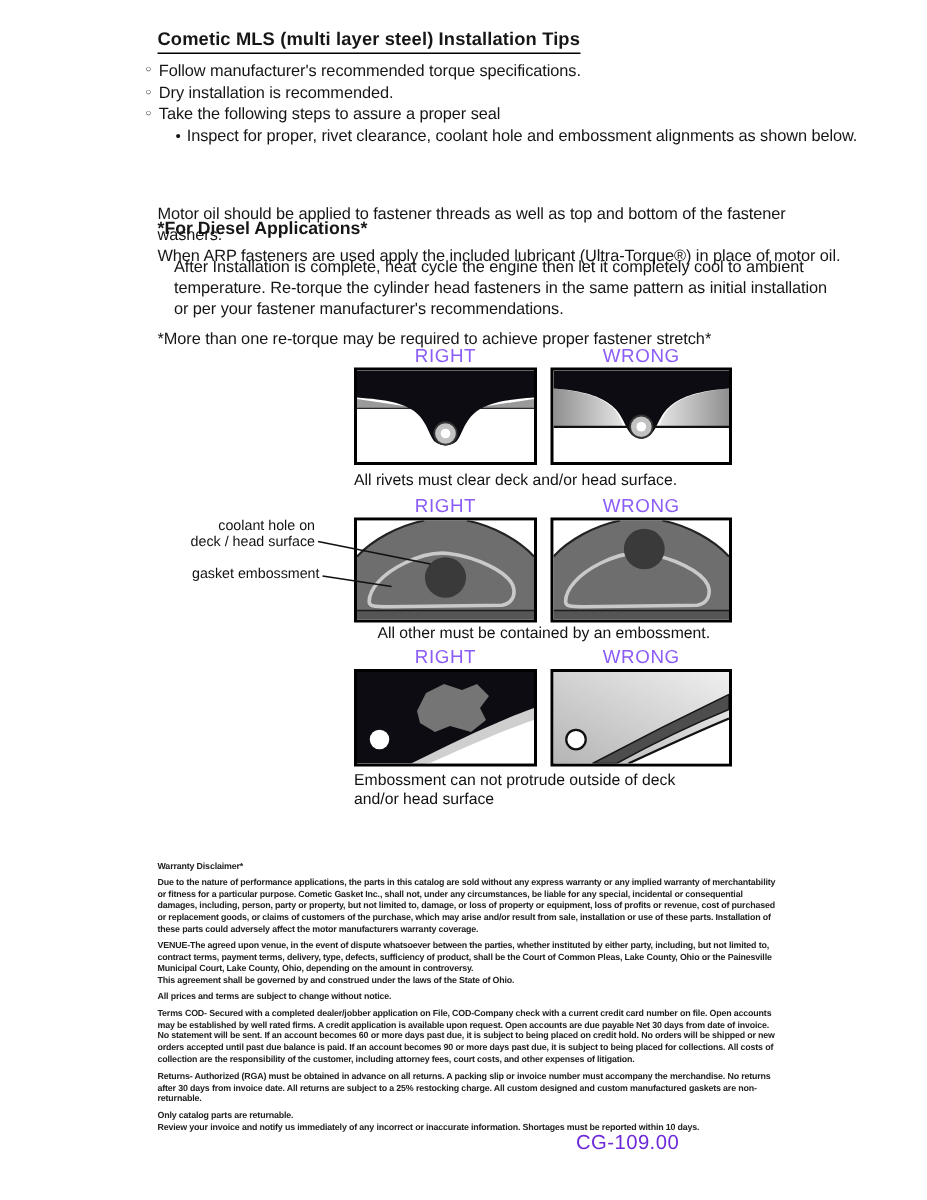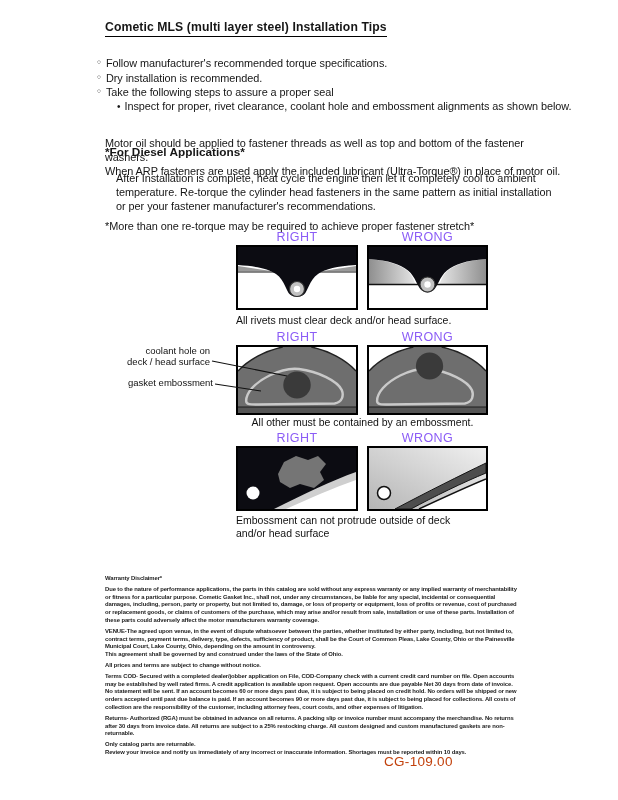--- a/index.html
+++ b/index.html
@@ -21,33 +21,33 @@
   .para { font-size:10.9px; line-height:14px; white-space:pre-line; letter-spacing:-0.05px; }
   .dlabel { font-size:12.5px; text-align:center; letter-spacing:0.4px; color:#8b5cf6; }
   .dbox { border:2px solid #000; background:#fff; box-sizing:border-box; }
   .dbox svg { display:block; width:100%; height:100%; }
   .caption { font-size:10.5px; font-weight:normal; line-height:12.5px; white-space:pre-line; color:#111; }
   .caption-center { text-align:center; }
   .callout { font-size:9.5px; line-height:10.8px; text-align:right; white-space:pre-line; color:#111; }
   .warranty { width:414px; font-size:5.9px; font-weight:bold; line-height:7.8px; letter-spacing:-0.1px; color:#222; }
   .warranty p { margin:0 0 3px 0; white-space:pre-line; }
   .whead { margin-bottom:5px; }
-  .footer-code { font-size:13.5px; letter-spacing:0.3px; color:#c2410c; }
+  .footer-code { font-size:13.5px; letter-spacing:0.3px; color:#6d28d9; }
   .leader-overlay { position:absolute; left:0; top:0; pointer-events:none; }
 </style>
 </head>
 <body>
 
 <div class="sheet">
 
   <div class="abs" style="left:105px; top:17px;">
     <span class="title">Cometic MLS (multi layer steel) Installation Tips</span>
   </div>
 
-  <div class="abs bullets" style="left:97px; top:40px;margin-top:15px;">
+  <div class="abs bullets" style="left:97px; top:40px;">
     <div class="brow">Follow manufacturer's recommended torque specifications.</div>
     <div class="brow">Dry installation is recommended.</div>
     <div class="brow">Take the following steps to assure a proper seal</div>
     <div class="srow">Inspect for proper, rivet clearance, coolant hole and embossment alignments as shown below.</div>
   </div>
 
   <div class="abs h2" style="left:105px; top:117px;">*For Diesel Applications*</div>
   <div class="abs para" style="left:105px; top:136px; width:460px;">Motor oil should be applied to fastener threads as well as top and bottom of the fastener washers.
 When ARP fasteners are used apply the included lubricant (Ultra-Torque®) in place of motor oil.</div>
   <div class="abs para" style="left:116px; top:171px; width:460px;">After Installation is complete, heat cycle the engine then let it completely cool to ambient

